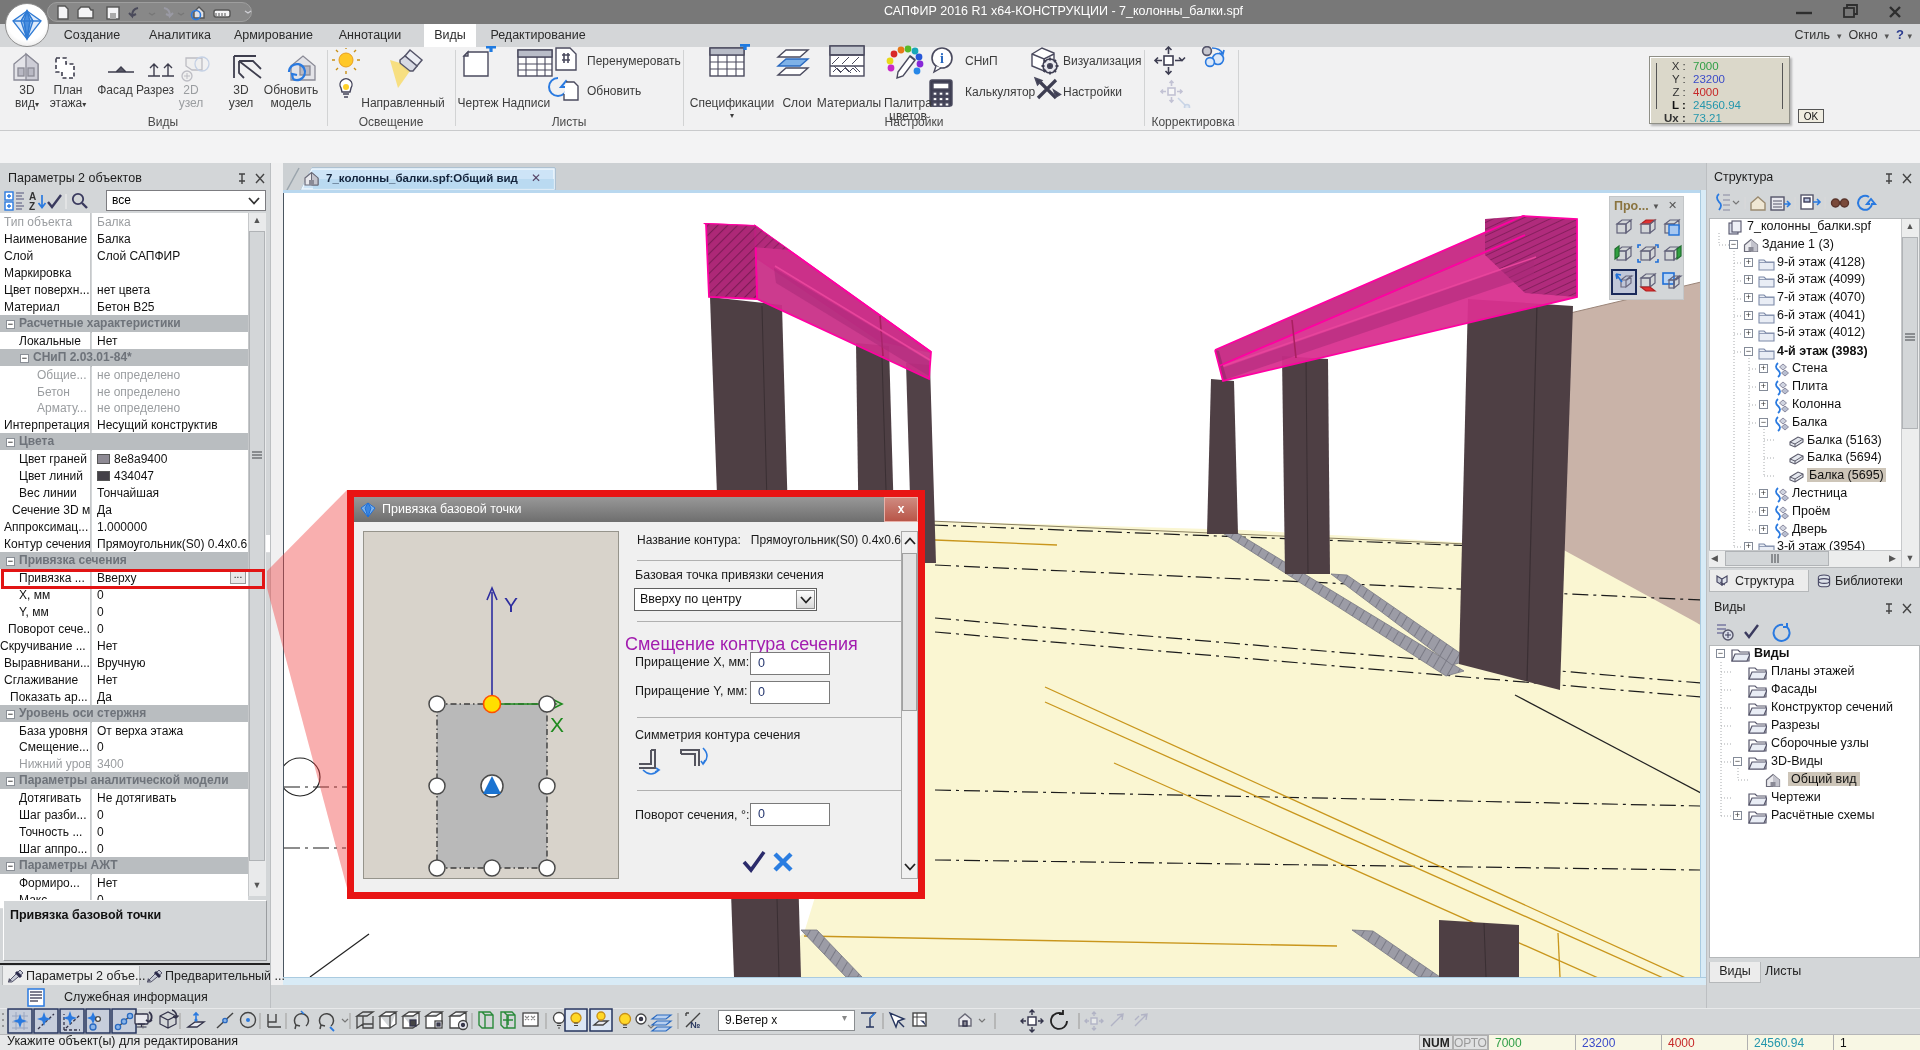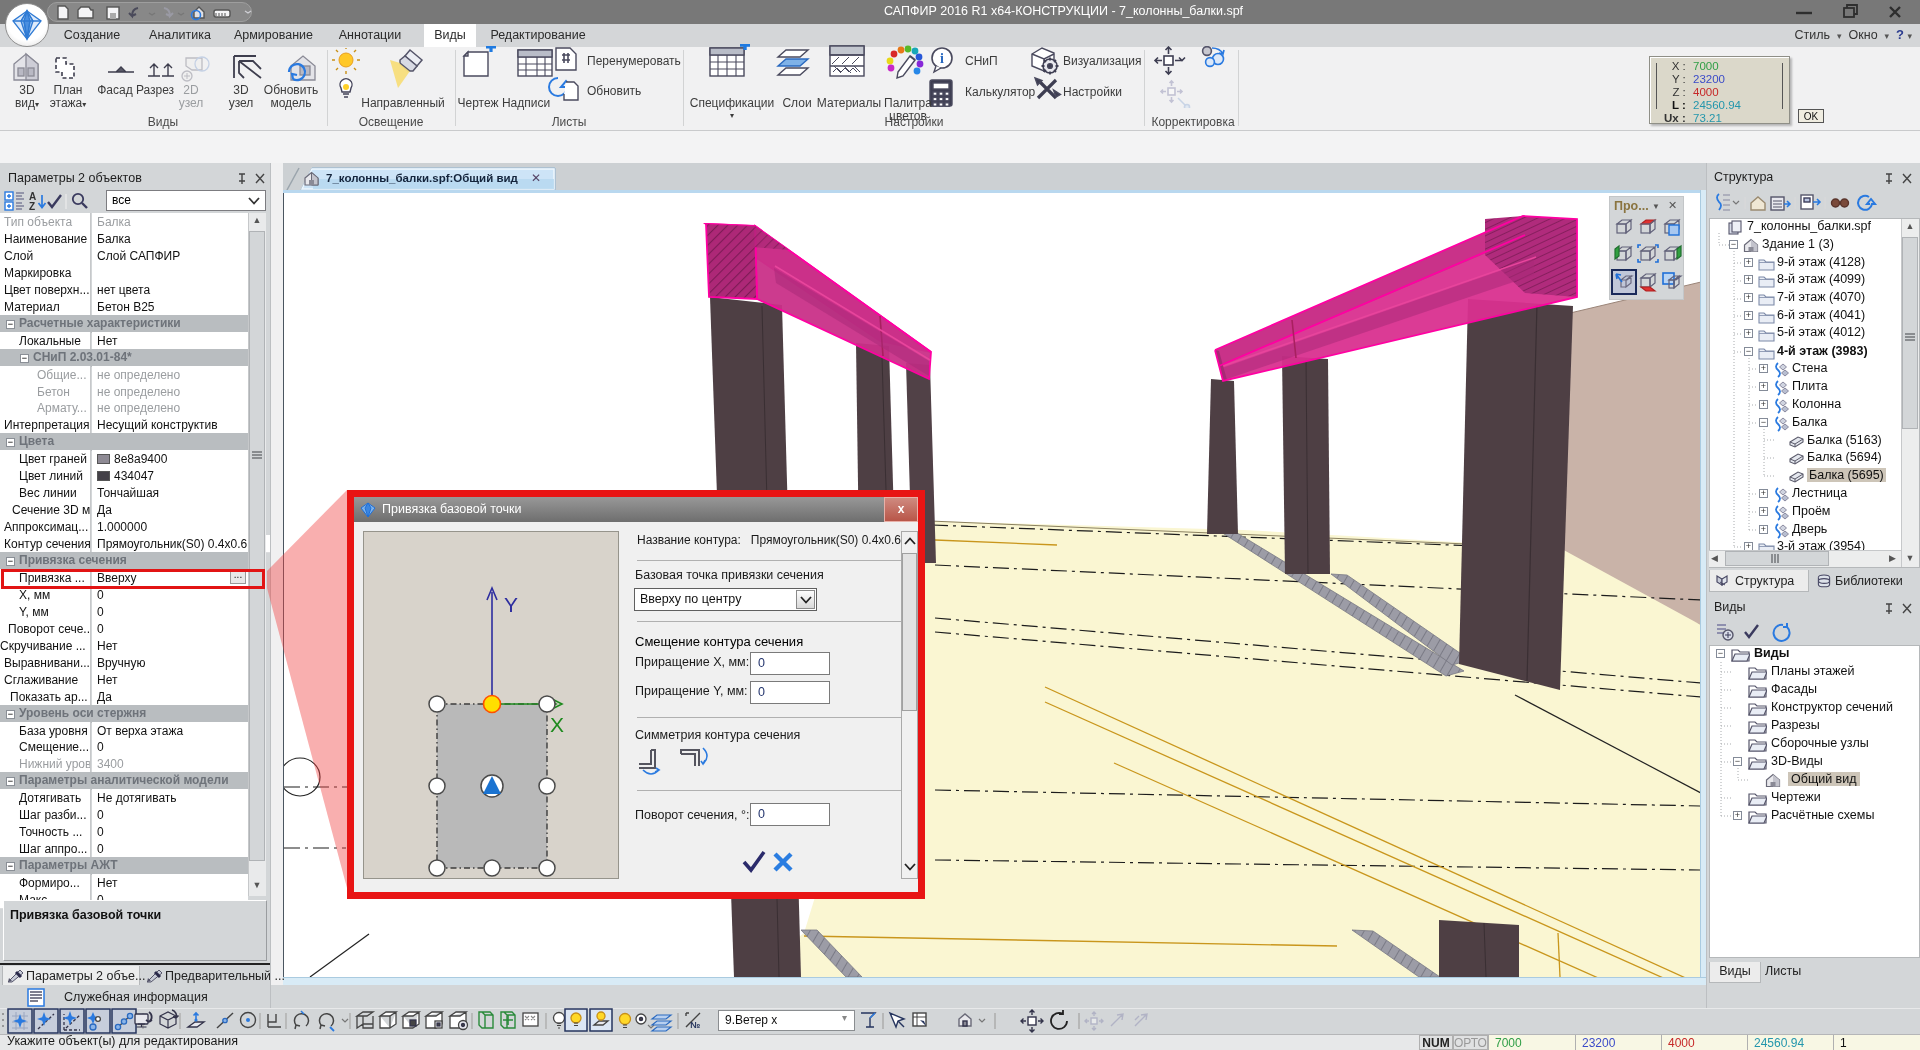--- a/index.html
+++ b/index.html
@@ -485,21 +485,21 @@
 
  <div class="abs" style="left:283px;top:36px;font-size:12px;color:#1a1a1a;white-space:nowrap;">Название контура:&nbsp;&nbsp;&nbsp;Прямоугольник(S0) 0.4x0.6</div>
  <div class="abs" style="left:283px;top:63px;width:264px;height:1px;background:#b0b0b0;"></div>
  <div class="abs" style="left:281px;top:71px;font-size:12.5px;color:#1a1a1a;">Базовая точка привязки сечения</div>
  <div class="abs" style="left:280px;top:91px;width:183px;height:23px;background:#fff;border:1.5px solid #5f5f5f;font-size:12.5px;color:#111;padding:3px 0 0 5px;">Вверху по центру</div>
  <div class="abs" style="left:442px;top:93px;width:19px;height:19px;background:linear-gradient(#fdfdfd,#d8d8d8);border:1px solid #8a8a8a;"></div>
       <svg class="abs" style="left:446px;top:99px;" width="12" height="8" viewBox="0 0 12 8">
         <path d="M1 1 L6 6.5 L11 1" fill="none" stroke="#222" stroke-width="1.8"></path>
       </svg>
  <div class="abs" style="left:283px;top:124px;width:264px;height:1px;background:#b0b0b0;"></div>
- <div class="abs" style="left:281px;top:137px;font-size:13px;color:#000000;">Смещение контура сечения</div>
+ <div class="abs" style="left:271px;top:137px;font-size:18px;color:#a21caf;">Смещение контура сечения</div>
  <div class="abs" style="left:281px;top:158px;font-size:12.5px;color:#1a1a1a;">Приращение X, мм:</div>
  <div class="abs" style="left:396px;top:155px;width:80px;height:23px;background:#fff;border:1px solid #7a7a7a;font-size:12.5px;color:#24356e;padding:3px 0 0 7px;">0</div>
  <div class="abs" style="left:281px;top:187px;font-size:12.5px;color:#1a1a1a;">Приращение Y, мм:</div>
  <div class="abs" style="left:396px;top:184px;width:80px;height:23px;background:#fff;border:1px solid #7a7a7a;font-size:12.5px;color:#24356e;padding:3px 0 0 7px;">0</div>
  <div class="abs" style="left:283px;top:220px;width:264px;height:1px;background:#b0b0b0;"></div>
  <div class="abs" style="left:281px;top:231px;font-size:12.5px;color:#1a1a1a;">Симметрия контура сечения</div>
  <svg class="abs" style="left:283px;top:249px;" width="86" height="38" viewBox="0 0 86 38">
   <g fill="none" stroke="#55555f" stroke-width="2">
    <path d="M14 4 V18 H2 M14 4 h4 v18 h-16"></path>
    <path d="M44 8 H58 V20 M44 8 v-4 h18 v16"></path>

